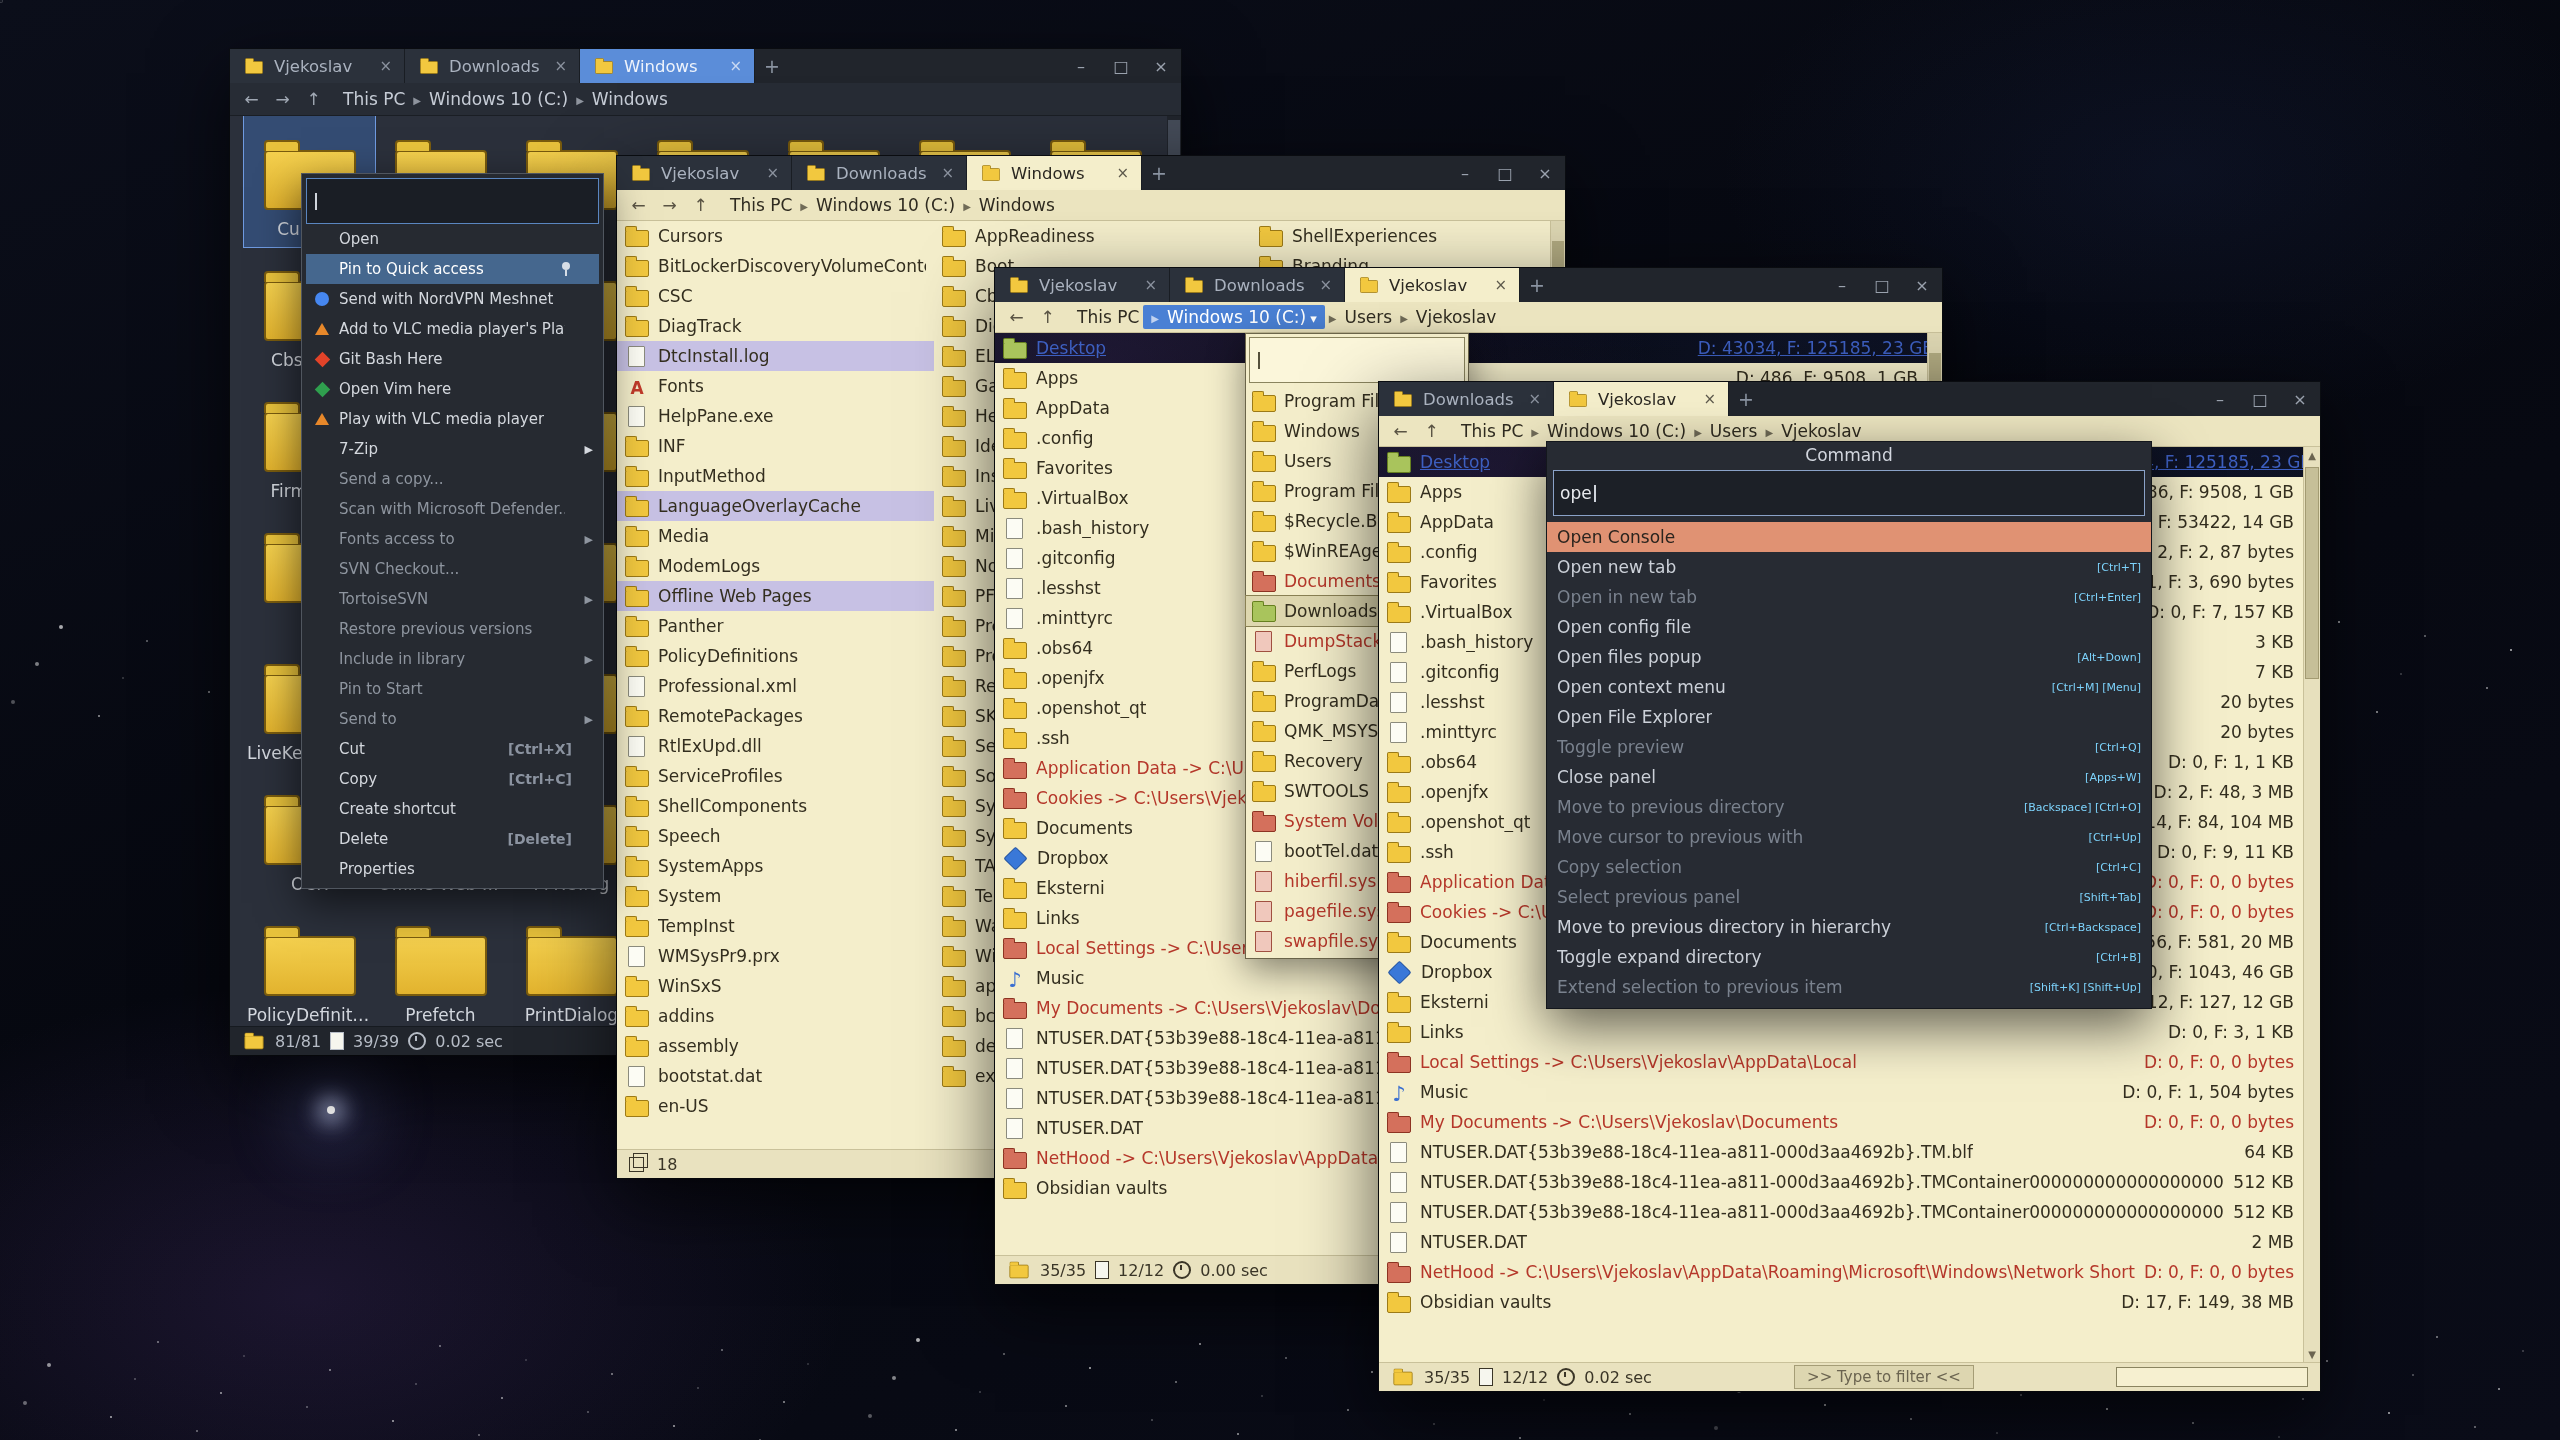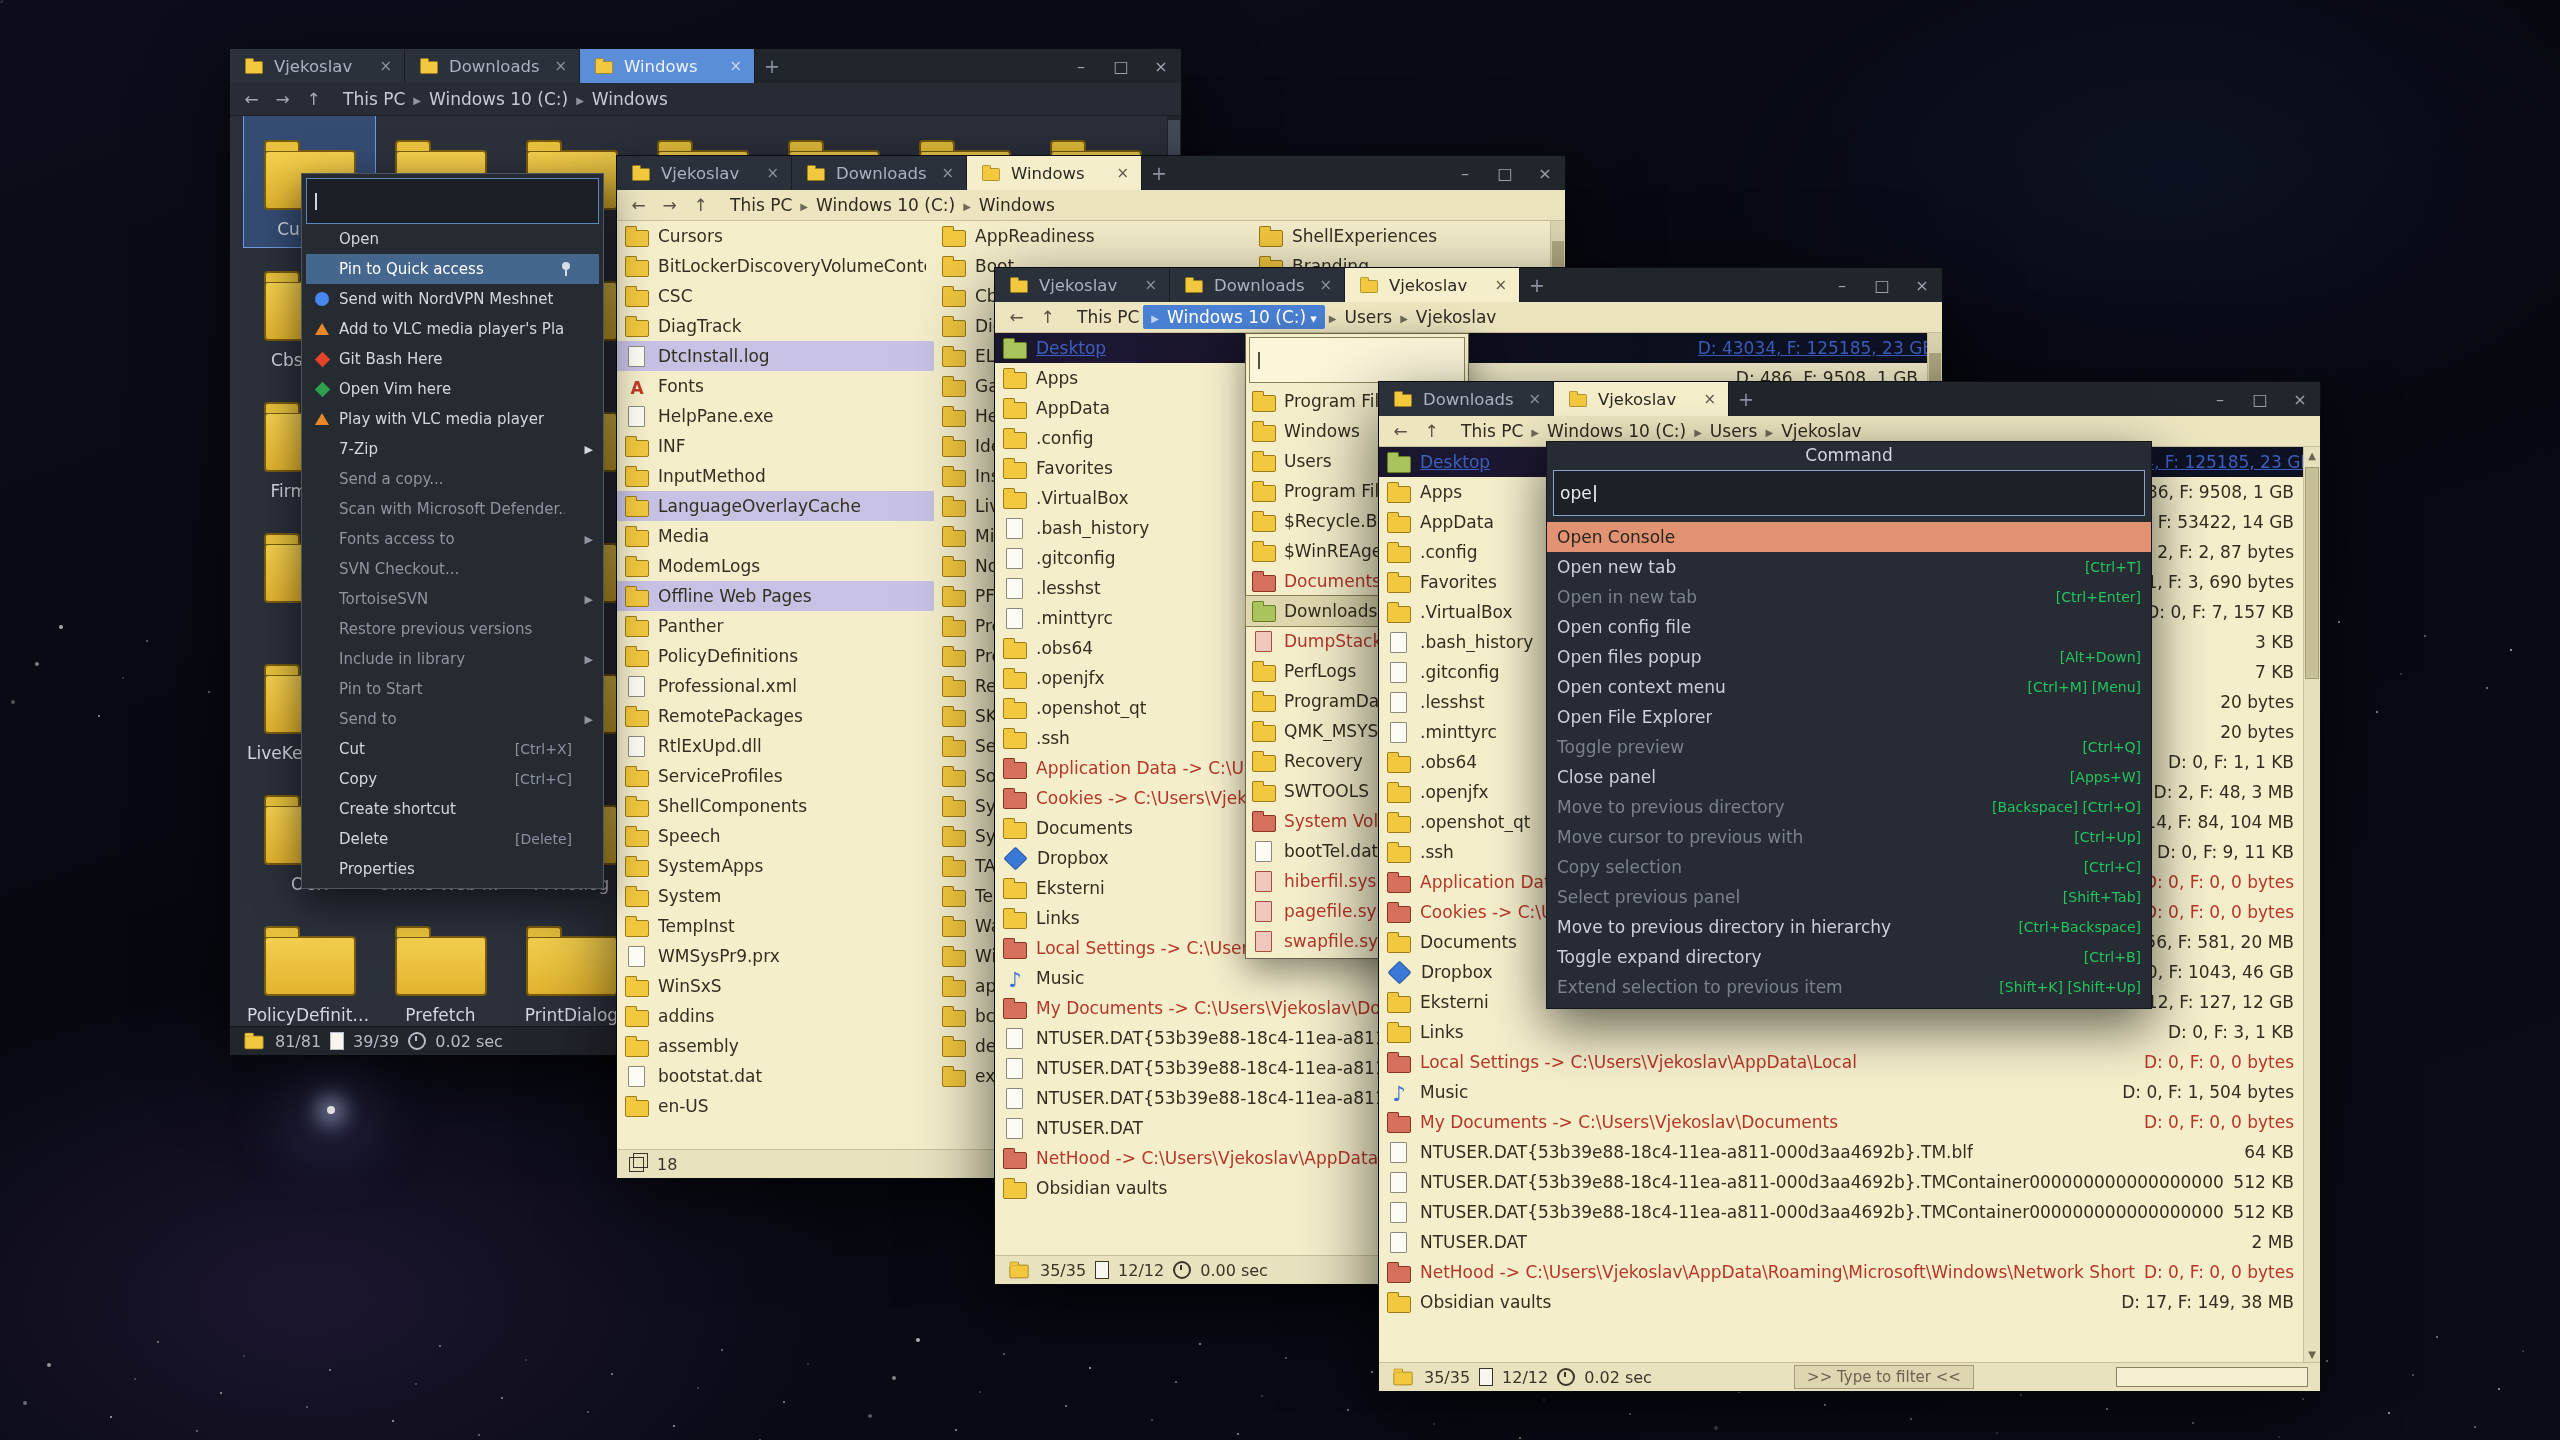--- a/index.html
+++ b/index.html
@@ -127,21 +127,21 @@
   .fakeinput.lightfield::after{background:#55503c;}
   .cmrow{display:flex;align-items:center;gap:7px;height:30px;padding:0 6px;font-size:15px;color:#d4d8de;cursor:default;}
   .cmrow.muted{color:#8e959f;}
   .cmrow.hover{background:#45678e;color:#fff;}
   .cmicon{width:20px;height:20px;flex:none;display:flex;align-items:center;justify-content:center;}
   .ic-nord .cmicon::before{content:"";width:14px;height:14px;border-radius:50%;background:#4687f0;}
   .ic-vlc .cmicon::before{content:"";width:0;height:0;border-left:7px solid transparent;border-right:7px solid transparent;border-bottom:12px solid #e8882a;}
   .ic-git .cmicon::before{content:"";width:11px;height:11px;background:#e24329;transform:rotate(45deg);}
   .ic-vim .cmicon::before{content:"";width:11px;height:11px;background:#2f9f4e;transform:rotate(45deg);}
   .cmlabel{flex:0 1 auto;white-space:nowrap;overflow:hidden;}
-  .cmshort{margin-left:auto;color:#8b93a0;font-size:14px;white-space:nowrap;}
+  .cmshort{margin-left:auto;color:#8b93a0;font-size:14px;white-space:nowrap;font-weight:bold;}
   .hover .cmshort{color:#cdd6e2;}
   .cmarrow{width:14px;flex:none;text-align:right;font-size:11px;visibility:hidden;}
   .cmarrow::after{content:"▶";}
   .cmrow.submenu .cmarrow{visibility:visible;}
   .cmpin{display:none;position:relative;width:12px;height:15px;flex:none;}
   .cmrow.pin .cmpin{display:block;}
   .cmpin::before{content:"";position:absolute;top:0;left:2px;width:8px;height:8px;border-radius:50%;background:#d6dde6;}
   .cmpin::after{content:"";position:absolute;top:8px;left:5px;width:2px;height:6px;background:#d6dde6;}
 
   
@@ -151,21 +151,21 @@
 
   
   .palette{position:absolute;left:1546px;top:441px;width:606px;z-index:50;background:#272b33;
     border:1px solid #14171d;box-shadow:0 18px 50px rgba(0,0,0,.6);box-sizing:border-box;padding-bottom:6px;}
   .ptitle{height:26px;display:flex;align-items:center;justify-content:center;color:#d2d6de;font-size:17px;}
   .palette .fakeinput{margin:2px 6px 6px;background:#1c2027;border:1px solid #8aa2c8;color:#e8eaee;font-size:17px;}
   .prow{display:flex;align-items:center;height:30px;padding:0 10px;font-size:17px;color:#ccd1d9;cursor:default;}
   .prow.muted{color:#7a828e;}
   .prow.hl{background:#e09273;color:#2a241e;}
   .plabel{white-space:nowrap;overflow:hidden;}
-  .pshort{margin-left:auto;color:#22c55e;font-size:14px;white-space:nowrap;}
+  .pshort{margin-left:auto;color:#7dd3fc;font-size:11px;white-space:nowrap;}
   .hl .pshort{color:#6b5242;}
 
   
   .filterchip{margin:0 auto;background:#ddd6b0;border:1px solid #a59d76;padding:2px 12px;color:#6b6450;font-size:15px;}
   .filterinput{width:190px;height:18px;background:#f6f0d0;border:1px solid #8a8460;flex:none;}
 </style>
 </head>
 <body>
 
 <div class="desktop">

